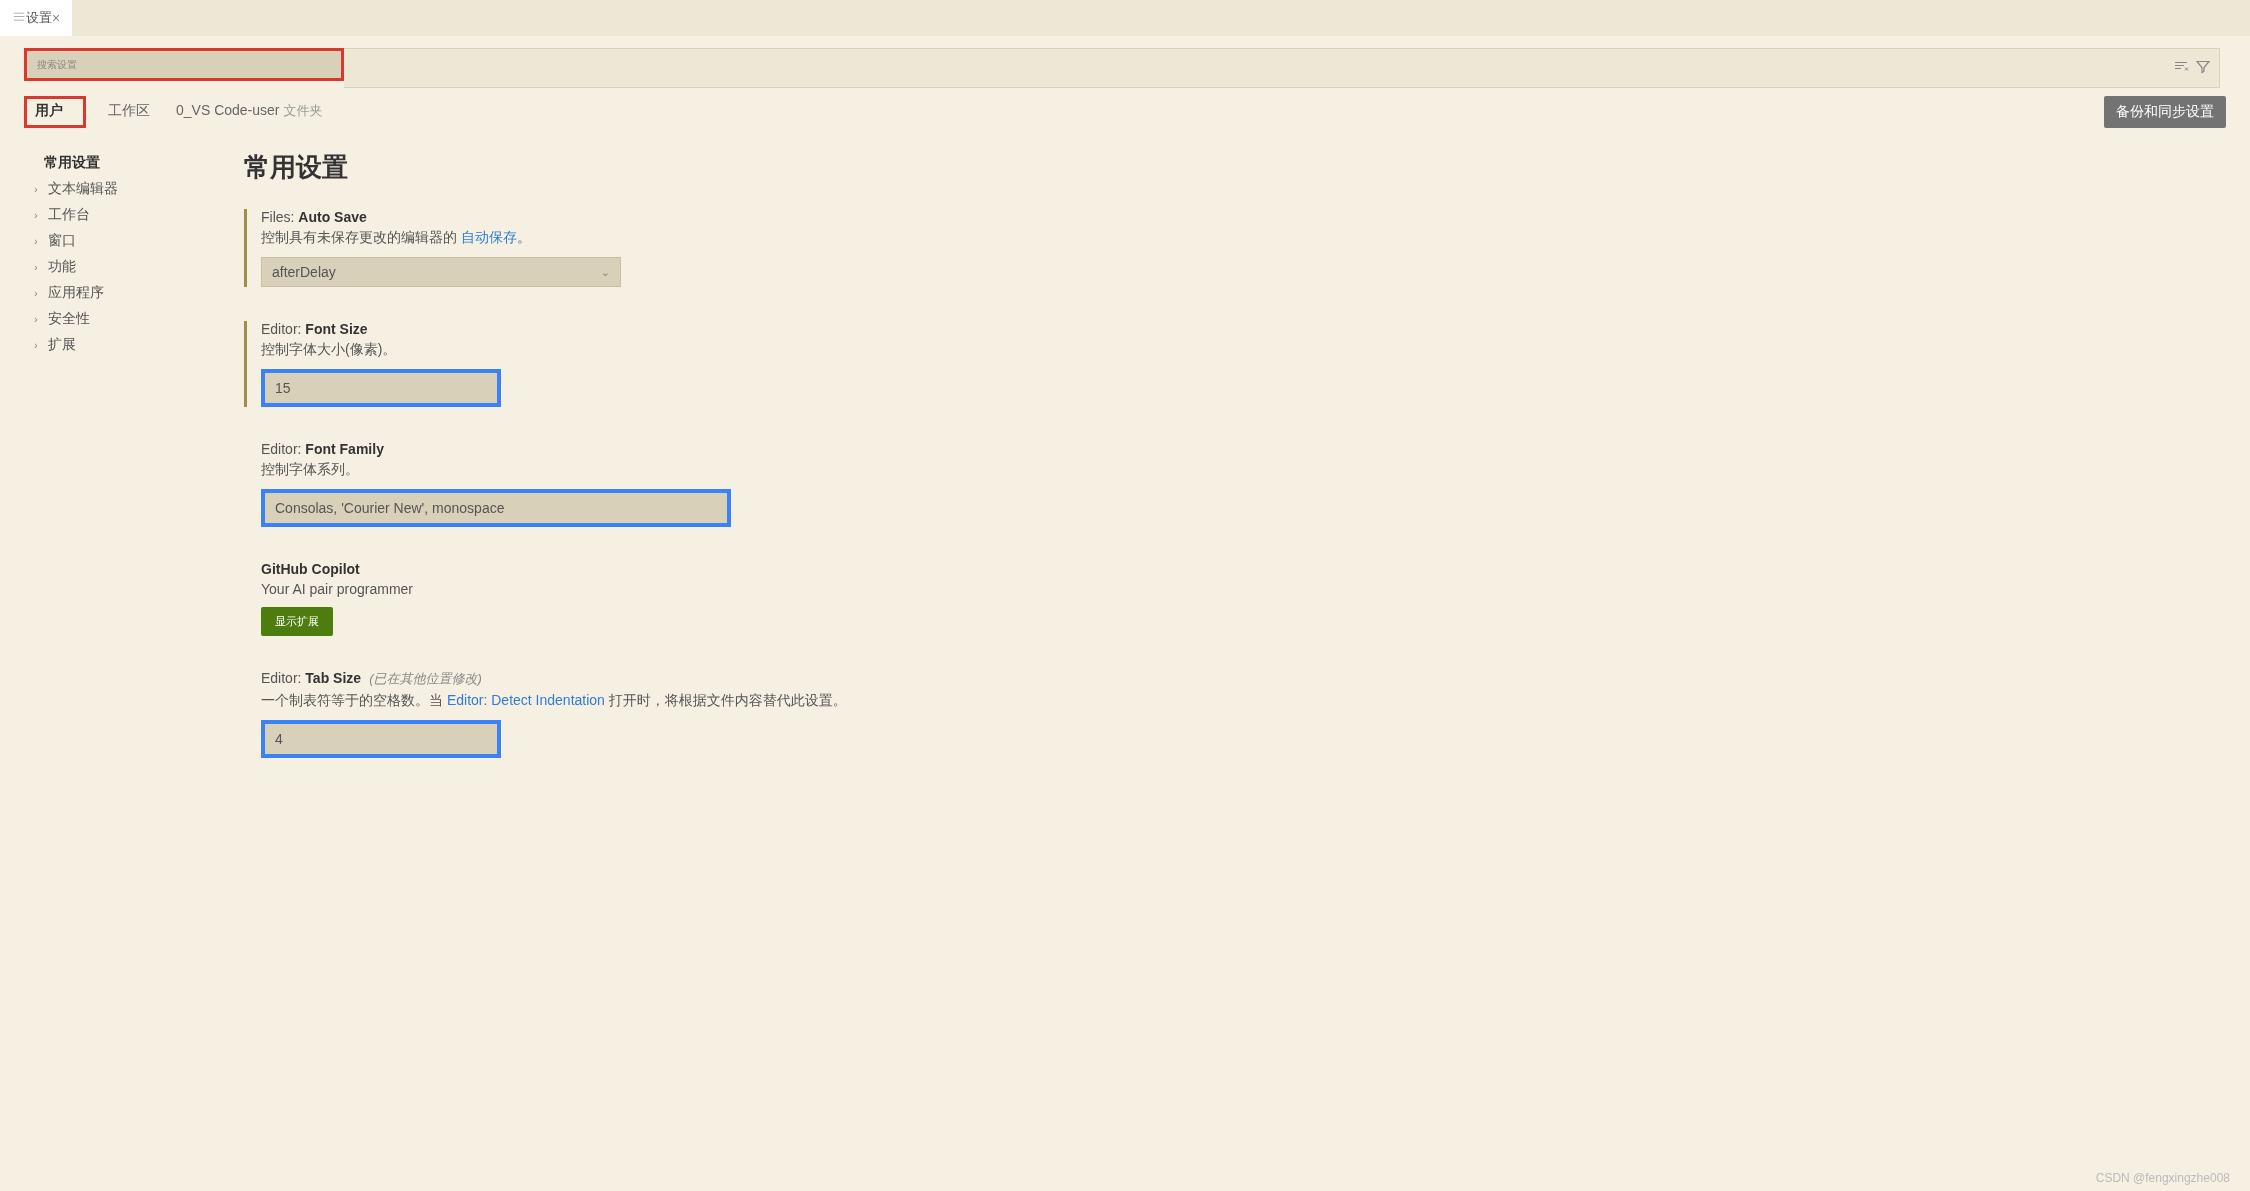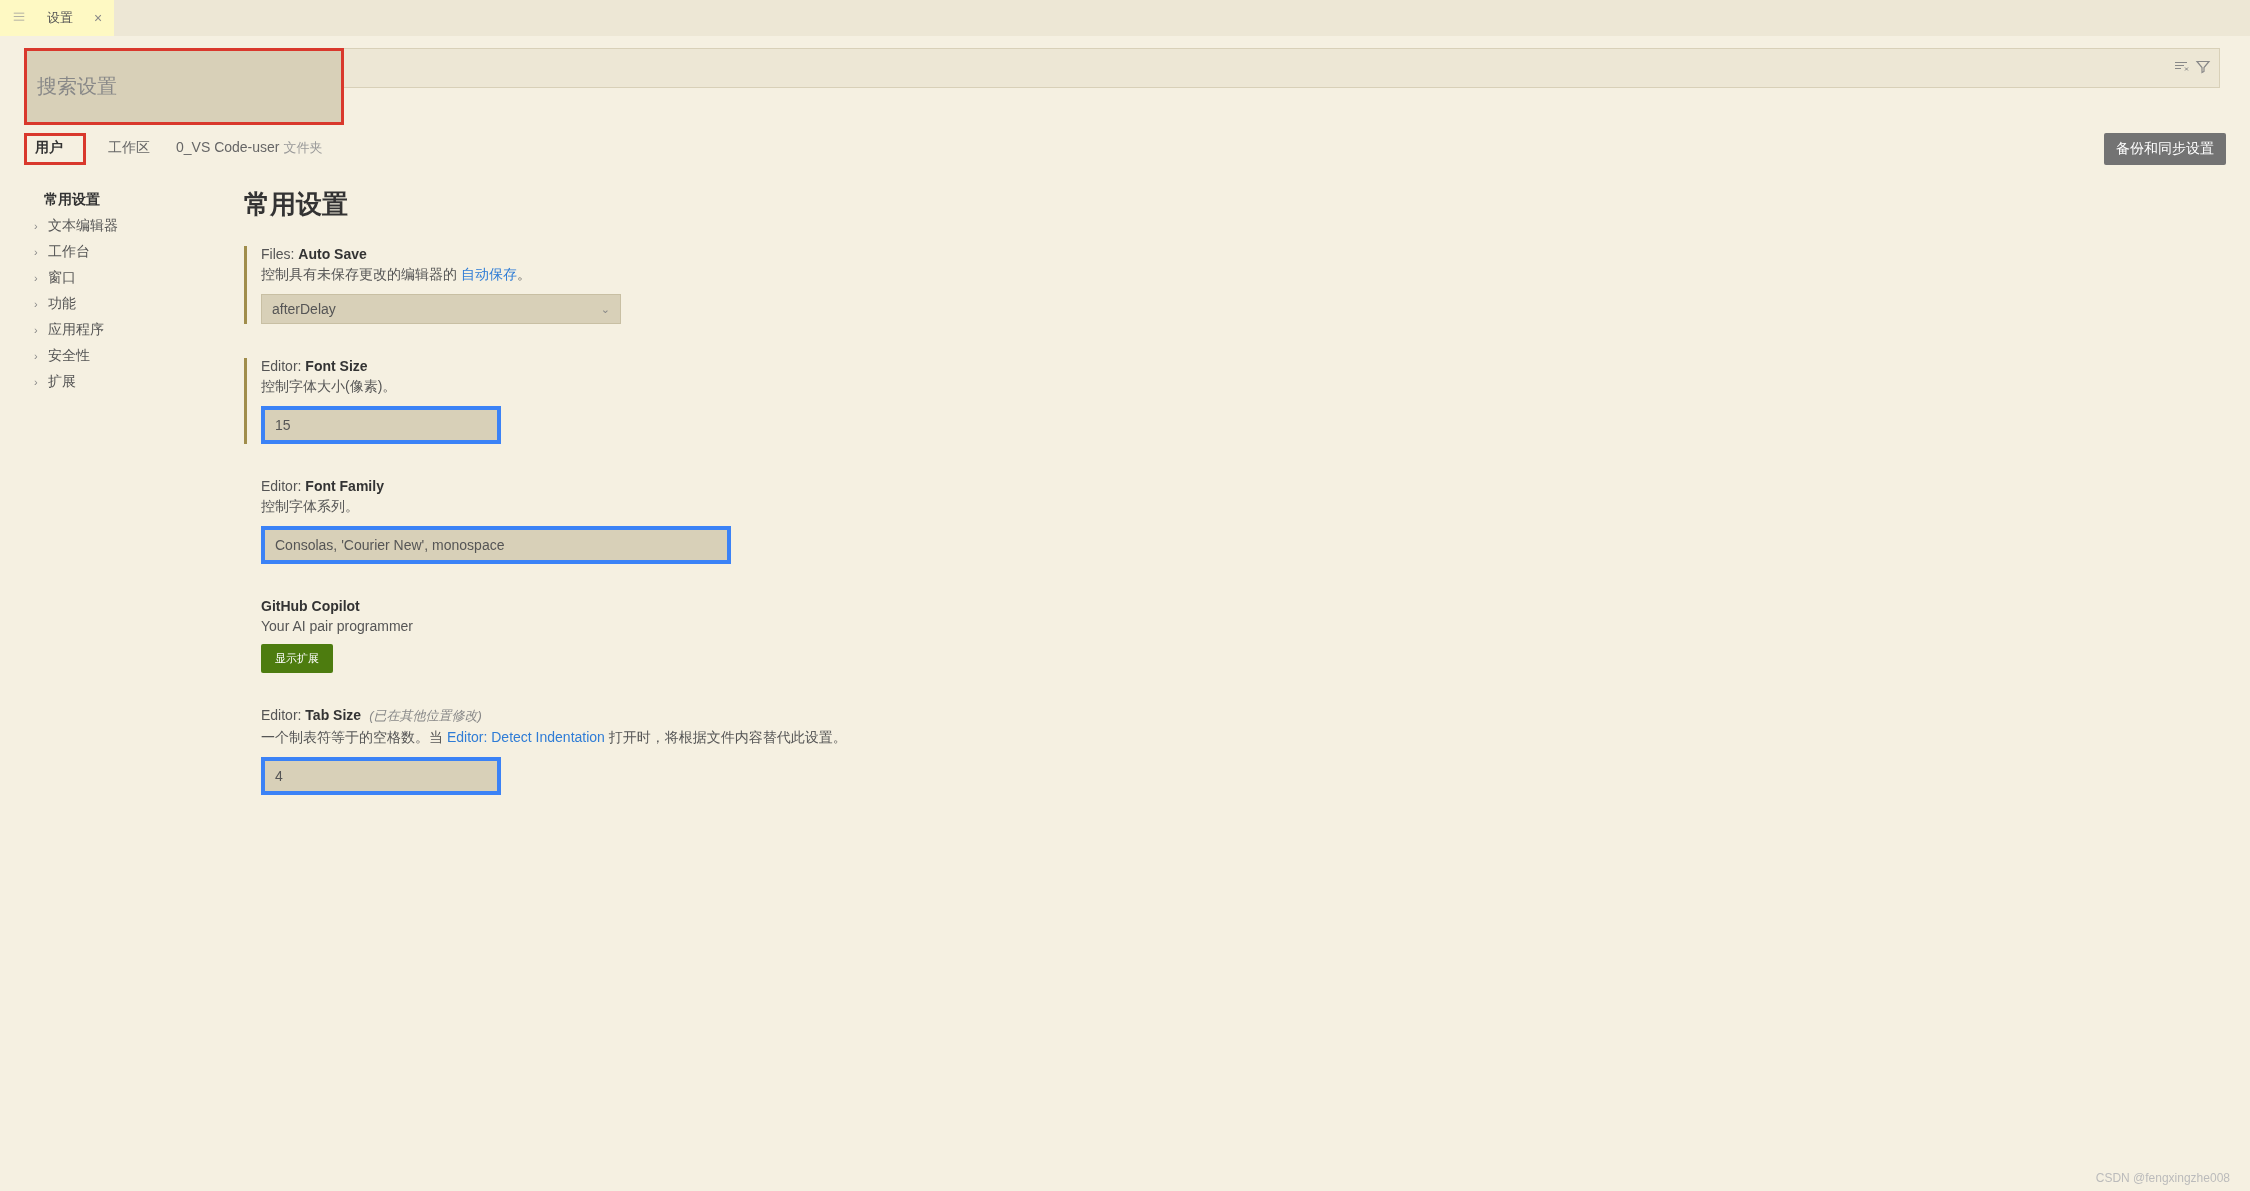--- a/index.html
+++ b/index.html
@@ -11,24 +11,24 @@
     }
     .tabbar {
       display: flex;
       align-items: center;
       height: 36px;
       background: #ede7d5;
     }
     .tab {
       display: flex;
       align-items: center;
-      gap: 21px;
+      gap: 0;
       padding: 0 12px;
       height: 100%;
-      background: #fef9c3;
+      background: #ffffff;
       color: #555;
       font-size: 13px;
       text-align: center;
     }
     .tab .settings-icon { color: #999; }
     .tab .close-icon { color: #888; font-size: 14px; cursor: pointer; }
     .tabbar-rest { flex: 1; background: #ede7d5; height: 100%; }
     
     .search-row {
       padding: 12px 24px 8px 24px;
@@ -37,22 +37,22 @@
       position: relative;
       border: 3px solid #d9382c;
       background: #d8d0b8;
       display: inline-block;
       width: 320px;
     }
     .search-input {
       width: 100%;
       border: none;
       background: transparent;
-      padding: 24px 10px;
-      font-size: 20px;
+      padding: 8px 10px;
+      font-size: 10px;
       color: #555;
       outline: none;
     }
     .search-input::placeholder { color: #888; }
     .search-trail {
       display: inline-block;
       vertical-align: top;
       height: 40px;
       border-top: 1px solid #d8d0b8;
       border-bottom: 1px solid #d8d0b8;

